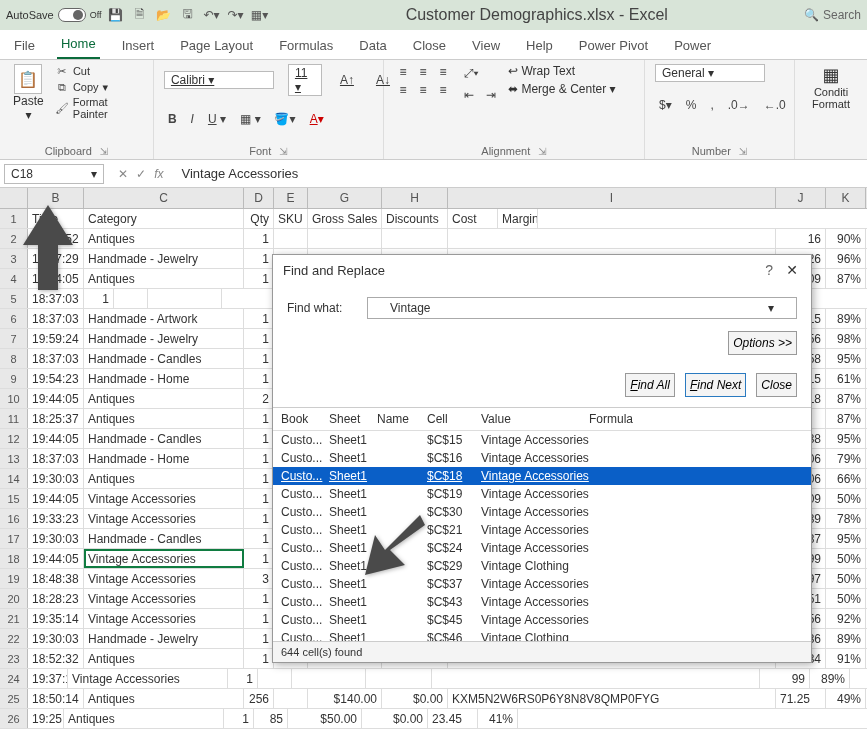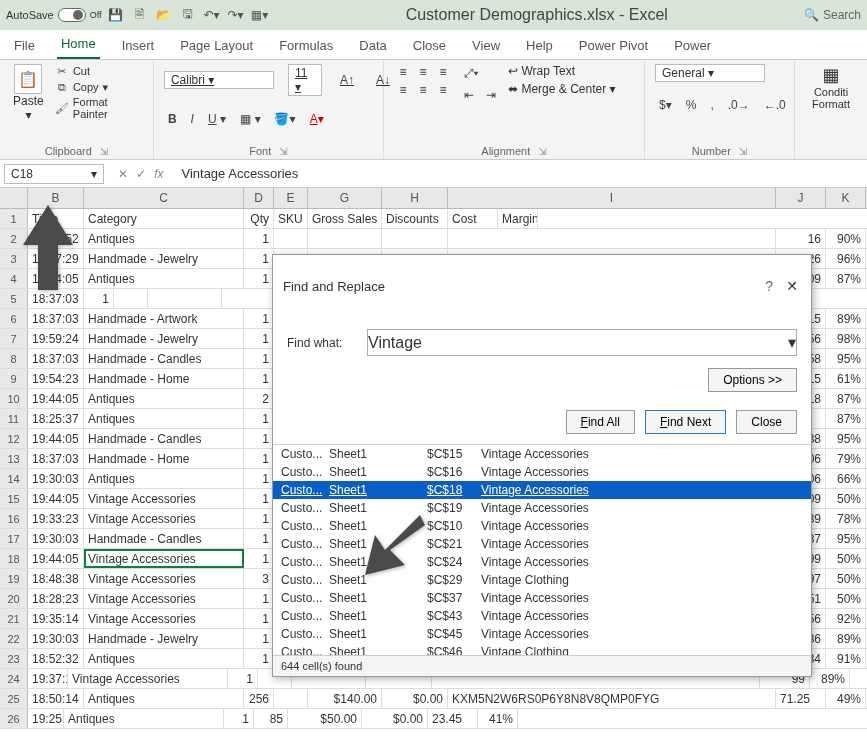--- a/index.html
+++ b/index.html
@@ -54,34 +54,34 @@
 .colhead { border-right: 1px solid #bbb; height: 20px; text-align: center; font-size: 12px; color: #555; line-height: 20px; }
 .rows { }
 .row { display: flex; height: 20px; border-bottom: 1px solid #ddd; }
 .rownum { width: 28px; text-align: center; background: #e8e8e8; border-right: 1px solid #bbb; font-size: 11px; color: #555; line-height: 20px; }
 .cell { border-right: 1px solid #ddd; padding: 0 4px; font-size: 12px; line-height: 20px; white-space: nowrap; overflow: hidden; }
 .hdr-row .cell { font-weight: 400; }
 .selected-cell { outline: 2px solid #107c41; outline-offset: -2px; }
 
 
 .dialog { position: absolute; left: 272px; top: 254px; width: 540px; background: #fff; border: 1px solid #999; box-shadow: 2px 2px 8px rgba(0,0,0,0.3); z-index: 100; }
-.dlg-title { display: flex; align-items: center; padding: 22px 10px; font-size: 13px; }
+.dlg-title { display: flex; align-items: center; padding: 6px 10px; font-size: 13px; }
 .dlg-title-text { flex: 1; }
 .dlg-help { margin-right: 10px; color: #666; font-size: 14px; }
 .dlg-close { width: 18px; height: 18px; display: flex; align-items: center; justify-content: center; font-size: 14px; cursor: pointer; }
 .dlg-tabs { display: flex; padding: 0 10px; border-bottom: 1px solid #ccc; margin-top: 4px; }
 .dlg-tab { padding: 6px 14px; font-size: 12px; color: #555; cursor: pointer; }
 .dlg-tab.active { border: 1px solid #ccc; border-bottom: 1px solid #fff; background: #fff; position: relative; top: 1px; }
 .dlg-body { padding: 12px 14px 8px 14px; }
 .dlg-row { display: flex; align-items: center; gap: 10px; margin-bottom: 12px; }
 .dlg-label { width: 70px; font-size: 12px; }
-.dlg-input { flex: 1; border: 1px solid #aaa; padding: 3px 0; font-size: 16px; display: flex; justify-content: space-between; align-items: center; }
+.dlg-input { flex: 1; border: 1px solid #aaa; padding: 3px 22px; font-size: 12px; display: flex; justify-content: space-between; align-items: center; }
 .dlg-options { text-align: right; margin-bottom: 10px; }
 .dlg-actions { display: flex; justify-content: flex-end; gap: 10px; padding: 0 14px 10px 14px; }
-.dlg-btn { border: 1px solid #999; background: #f4f4f4; padding: 4px 14px; font-size: 12px; cursor: pointer; }
+.dlg-btn { border: 1px solid #999; background: #f4f4f4; padding: 4px 4px; font-size: 12px; cursor: pointer; font-style: italic; }
 .dlg-btn.primary { border: 1px solid #2a7ac0; color: #000; }
 .dlg-results { border-top: 1px solid #ccc; }
 .dlg-results-head { display: flex; padding: 4px 8px; font-size: 12px; color: #333; border-bottom: 1px solid #ddd; background: #fff; }
 .dlg-results-head div { }
 .dlg-results-body { max-height: 210px; overflow-y: scroll; font-size: 12px; }
 .dlg-result-row { display: flex; padding: 2px 8px; }
 .dlg-result-row.sel { background: #0a5fc7; color: #fff; }
 .dlg-result-row.sel a { color: #fff; text-decoration: underline; }
 .dlg-result-row div { overflow: hidden; white-space: nowrap; }
 .dlg-status { padding: 4px 8px; font-size: 11px; border-top: 1px solid #ccc; background: #f4f4f4; }
@@ -596,20 +596,28 @@
     <div class="dlg-options">
       <button class="dlg-btn">Options &gt;&gt;</button>
     </div>
   </div>
   <div class="dlg-actions">
     <button class="dlg-btn"><u>F</u><span>ind All</span></button>
     <button class="dlg-btn primary"><u>F</u><span>ind Next</span></button>
     <button class="dlg-btn">Close</button>
   </div>
   <div class="dlg-results">
+    <div class="dlg-results-head">
+      <div class="col-book">Book</div>
+      <div class="col-sheet">Sheet</div>
+      <div class="col-name">Name</div>
+      <div class="col-cell">Cell</div>
+      <div class="col-value">Value</div>
+      <div class="col-formula">Formula</div>
+    </div>
     <div class="dlg-results-body" id="dlg-results">
         <div class="dlg-result-row">
           <div class="col-book">Custo...</div>
           <div class="col-sheet">Sheet1</div>
           <div class="col-name"></div>
           <div class="col-cell">$C$15</div>
           <div class="col-value">Vintage Accessories</div>
           <div class="col-formula"></div>
         </div>
         <div class="dlg-result-row">
@@ -633,21 +641,21 @@
           <div class="col-sheet">Sheet1</div>
           <div class="col-name"></div>
           <div class="col-cell">$C$19</div>
           <div class="col-value">Vintage Accessories</div>
           <div class="col-formula"></div>
         </div>
         <div class="dlg-result-row">
           <div class="col-book">Custo...</div>
           <div class="col-sheet">Sheet1</div>
           <div class="col-name"></div>
-          <div class="col-cell">$C$10</div>
+          <div class="col-cell">$C$30</div>
           <div class="col-value">Vintage Accessories</div>
           <div class="col-formula"></div>
         </div>
         <div class="dlg-result-row">
           <div class="col-book">Custo...</div>
           <div class="col-sheet">Sheet1</div>
           <div class="col-name"></div>
           <div class="col-cell">$C$21</div>
           <div class="col-value">Vintage Accessories</div>
           <div class="col-formula"></div>

